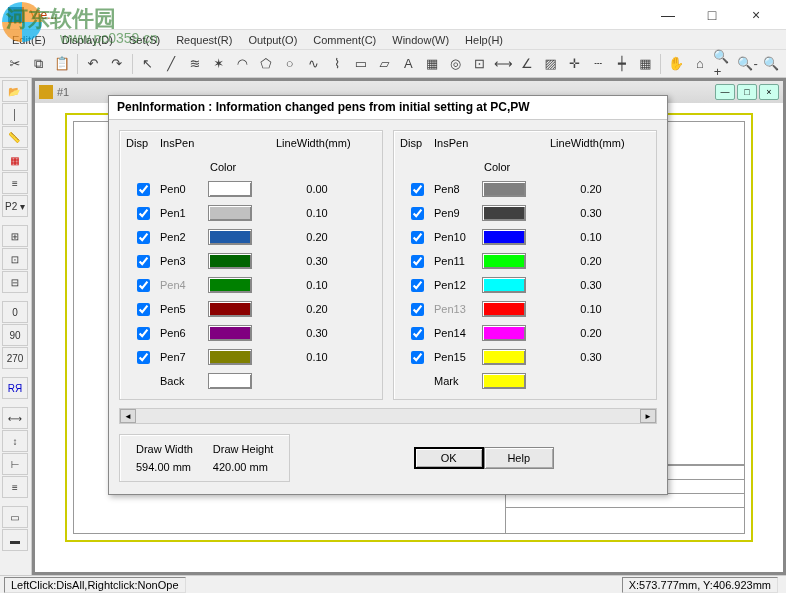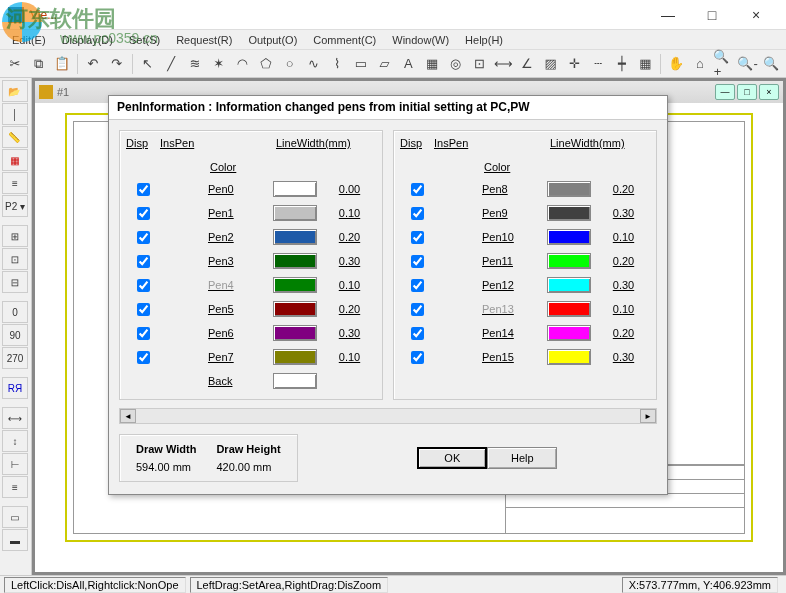--- a/index.html
+++ b/index.html
@@ -34,41 +34,41 @@
 .doc-titlebar .docbtn { width: 20px; height: 16px; border: 1px solid #7a9; background: #cfe; border-radius: 2px; display: flex; align-items: center; justify-content: center; font-size: 9px; }
 .doc-canvas { position: absolute; top: 22px; left: 0; right: 0; bottom: 0; background: #fff; }
 .drawing { position: absolute; top: 10px; left: 30px; right: 30px; bottom: 30px; border: 2px solid #cc0; }
 .drawing .inner { position: absolute; top: 6px; left: 6px; right: 6px; bottom: 6px; border: 1px solid #999; }
 .drawing .tblock { position: absolute; right: 6px; bottom: 6px; width: 240px; height: 70px; border: 1px solid #999; }
 .drawing .tblock div { border-top: 1px solid #999; height: 14px; }
 
 .dialog { position: absolute; top: 95px; left: 108px; width: 560px; height: 400px; background: #f0f0f0; border: 1px solid #888; box-shadow: 2px 2px 6px rgba(0,0,0,0.3); }
 .dlg-title { height: 24px; background: #fff; border-bottom: 1px solid #ccc; padding: 4px 8px; font-size: 12px; font-weight: bold; }
 .dlg-body { padding: 10px; }
-.pen-columns { display: flex; gap: 10px; text-decoration: underline; }
+.pen-columns { display: flex; gap: 10px; }
 .pen-col { flex: 1; border: 1px solid #ccc; background: #f0f0f0; padding: 6px; box-shadow: inset 1px 1px 0 #fff; }
 .pen-header { display: flex; font-weight: normal; margin-bottom: 4px; }
 .pen-header span:nth-child(1){ width: 34px; }
 .pen-header span:nth-child(2){ width: 50px; }
 .pen-header span:nth-child(3){ width: 50px; margin-top: 24px; }
 .pen-header span:nth-child(4){ flex: 1; margin-left: 16px; }
 .pen-row { display: flex; align-items: center; height: 24px; }
 .pen-row .chk { width: 34px; display: flex; justify-content: center; }
 .pen-row .chk input { width: 13px; height: 13px; }
-.pen-row .penname { width: 65px; margin-left: 48px; }
+.pen-row .penname { width: 48px; }
 .pen-row .penname.gray { color: #999; }
 .pen-row .swatch { width: 44px; height: 16px; border: 1px solid #888; box-shadow: inset 1px 1px 0 #fff, inset -1px -1px 0 #888; margin-right: 6px; }
 .pen-row .lw { flex: 1; text-align: center; }
 .scrollbar-h { height: 16px; background: #e8e8e8; border: 1px solid #ccc; margin-top: 8px; display: flex; }
 .scrollbar-h .arrow { width: 16px; background: #ddd; border: 1px solid #aaa; display: flex; align-items: center; justify-content: center; font-size: 8px; }
 .scrollbar-h .track { flex: 1; }
 .bottom-row { display: flex; margin-top: 10px; gap: 20px; align-items: center; }
 .dims { border: 1px solid #ccc; padding: 8px 16px; box-shadow: inset 1px 1px 0 #fff; }
 .dims .dimrow { display: flex; gap: 20px; }
-.dims .dimlabel { font-weight: bold; }
+.dims .dimlabel { font-weight: normal; }
 .dims .dimval { margin-top: 6px; }
 .dlg-btns { flex: 1; display: flex; justify-content: center; }
 .dlg-btn { width: 70px; height: 22px; border: 1px solid #888; background: #e8e8e8; box-shadow: 1px 1px 0 #fff inset, -1px -1px 0 #aaa inset; }
 .dlg-btn.default { border: 2px solid #000; }
 
 .statusbar { position: absolute; bottom: 0; left: 0; right: 0; height: 18px; background: #f0f0f0; border-top: 1px solid #ccc; display: flex; align-items: center; padding: 0 4px; font-size: 11px; }
 .statusbar .cell { border: 1px inset #ddd; padding: 1px 6px; margin-right: 4px; }
 .statusbar .spacer { flex: 1; }
 
 .watermark { position: absolute; top: 4px; left: 6px; font-size: 22px; font-weight: bold; color: #2a7a2a; opacity: 0.6; z-index: 100; pointer-events: none; font-family: "SimHei", sans-serif; }
@@ -345,20 +345,26 @@
             </div>
             <div class="pen-row">
               <span class="chk">
                 <input type="checkbox" checked="" style="">
               </span>
               <span class="penname">Pen15</span>
               <span class="swatch" style="background:#ffff00"></span>
               <span class="lw">0.30</span>
             </div>
           </div>
+        <div class="pen-row">
+          <span class="chk"></span>
+          <span class="penname">Mark</span>
+          <span class="swatch" style="background:#ffff00"></span>
+          <span class="lw"></span>
+        </div>
       </div>
     </div>
     <div class="scrollbar-h">
       <div class="arrow">◄</div>
       <div class="track"></div>
       <div class="arrow">►</div>
     </div>
     <div class="bottom-row">
       <div class="dims">
         <div class="dimrow">
@@ -375,16 +381,15 @@
       <div class="dlg-btns">
         <button class="dlg-btn default">OK</button>
         <button class="dlg-btn">Help</button>
       </div>
     </div>
   </div>
 </div>
 
 <div class="statusbar">
   <div class="cell">LeftClick:DisAll,Rightclick:NonOpe</div>
-  <div class="cell">LeftDrag:SetArea,RightDrag:DisZoom</div>
   <div class="spacer"></div>
   <div class="cell">X:573.777mm, Y:406.923mm</div>
 </div>
 
 </body></html>

